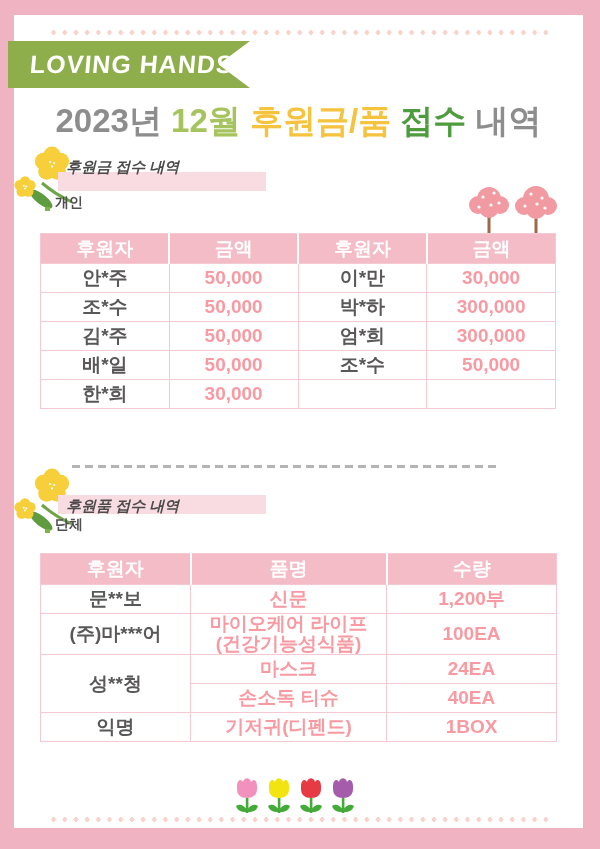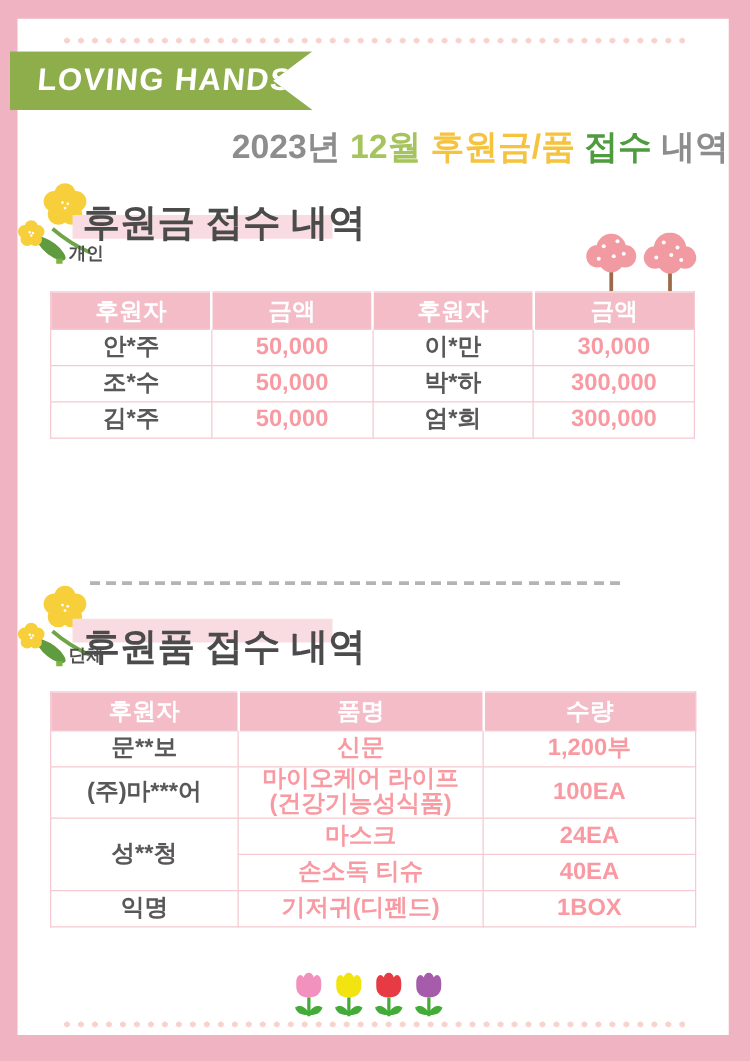--- a/index.html
+++ b/index.html
@@ -23,29 +23,29 @@
     background-size:11.2px 7px;background-position:0 center;}
   .dots-top{left:34px;top:14px;width:500px;}
   .dots-bottom{left:34px;top:801px;width:500px;}
   .banner{position:absolute;left:-6px;top:26px;width:242px;height:47px;
     background:var(--banner-green);display:flex;align-items:center;padding-left:22px;
     clip-path:polygon(0 0,100% 0,87% 50%,100% 100%,0 100%);}
   .banner-label{color:#fff;font-size:25px;font-weight:bold;letter-spacing:1px;
     transform:skewX(-5deg);white-space:nowrap;}
   .banner-heart{color:var(--heart-red);font-size:21px;margin-left:3px;margin-top:10px;
     transform:rotate(-14deg);}
-  .title{position:absolute;left:0;top:84px;width:100%;text-align:right;
-    font-size:27px;font-weight:bold;white-space:nowrap;letter-spacing:0px;}
+  .title{position:absolute;left:0;top:84px;width:100%;text-align:center;
+    font-size:33px;font-weight:bold;white-space:nowrap;letter-spacing:0px;}
   .title span{display:inline;}
   .sec-flower{position:absolute;width:66px;height:68px;}
   .flower1{left:0px;top:130px;} .flower2{left:0px;top:452px;}
   .highlight{position:absolute;width:208px;height:19px;background:var(--highlight);z-index:1;}
   .hl1{left:44px;top:157px;} .hl2{left:44px;top:480px;}
-  .heading{position:absolute;z-index:2;font-size:30px;font-weight:bold;color:var(--heading);
-    white-space:nowrap;}
+  .heading{position:absolute;z-index:2;font-size:15px;font-weight:bold;color:var(--heading);
+    white-space:nowrap;font-style:italic;}
   .h1{left:52px;top:143px;} .h2{left:52px;top:482px;}
   .sublabel{position:absolute;font-size:14px;font-weight:bold;color:#4f4f4f;z-index:2;}
   .s1{left:41px;top:179px;} .s2{left:41px;top:501px;text-align:center;}
   .bullet{position:absolute;width:5px;height:4px;background:var(--bullet);}
   .b1{left:31px;top:192px;} .b2{left:31px;top:514px;}
   .trees{position:absolute;left:452px;top:171px;z-index:0;}
   table{border-collapse:collapse;table-layout:fixed;position:absolute;
     font-family:"Liberation Sans", sans-serif;}
   .t1{left:26px;top:218px;width:516px;}
   .t2{left:26px;top:538px;width:516px;}
@@ -180,20 +180,32 @@
           <td class="amount">50,000</td>
           <td class="name">박*하</td>
           <td class="amount">300,000</td>
         </tr>
         <tr>
           <td class="name">김*주</td>
           <td class="amount">50,000</td>
           <td class="name">엄*희</td>
           <td class="amount">300,000</td>
         </tr>
+        <tr>
+          <td class="name">배*일</td>
+          <td class="amount">50,000</td>
+          <td class="name">조*수</td>
+          <td class="amount">50,000</td>
+        </tr>
+        <tr>
+          <td class="name">한*희</td>
+          <td class="amount">30,000</td>
+          <td class="name"></td>
+          <td class="amount"></td>
+        </tr>
       </tbody>
   </table>
 
   <div class="divider"></div>
 
   <svg class="sec-flower flower2" viewBox="0 0 66 68">
     <path d="M28 38 Q42 50 58 57" stroke="var(--leaf)" stroke-width="3" fill="none"></path>
     <ellipse cx="27" cy="54" rx="14" ry="5" fill="#5f9c3f" transform="rotate(38 27 54)"></ellipse>
     <g transform="translate(38,19)" fill="var(--flower-yellow)">
       <circle cx="0" cy="-9" r="8.5"></circle>

